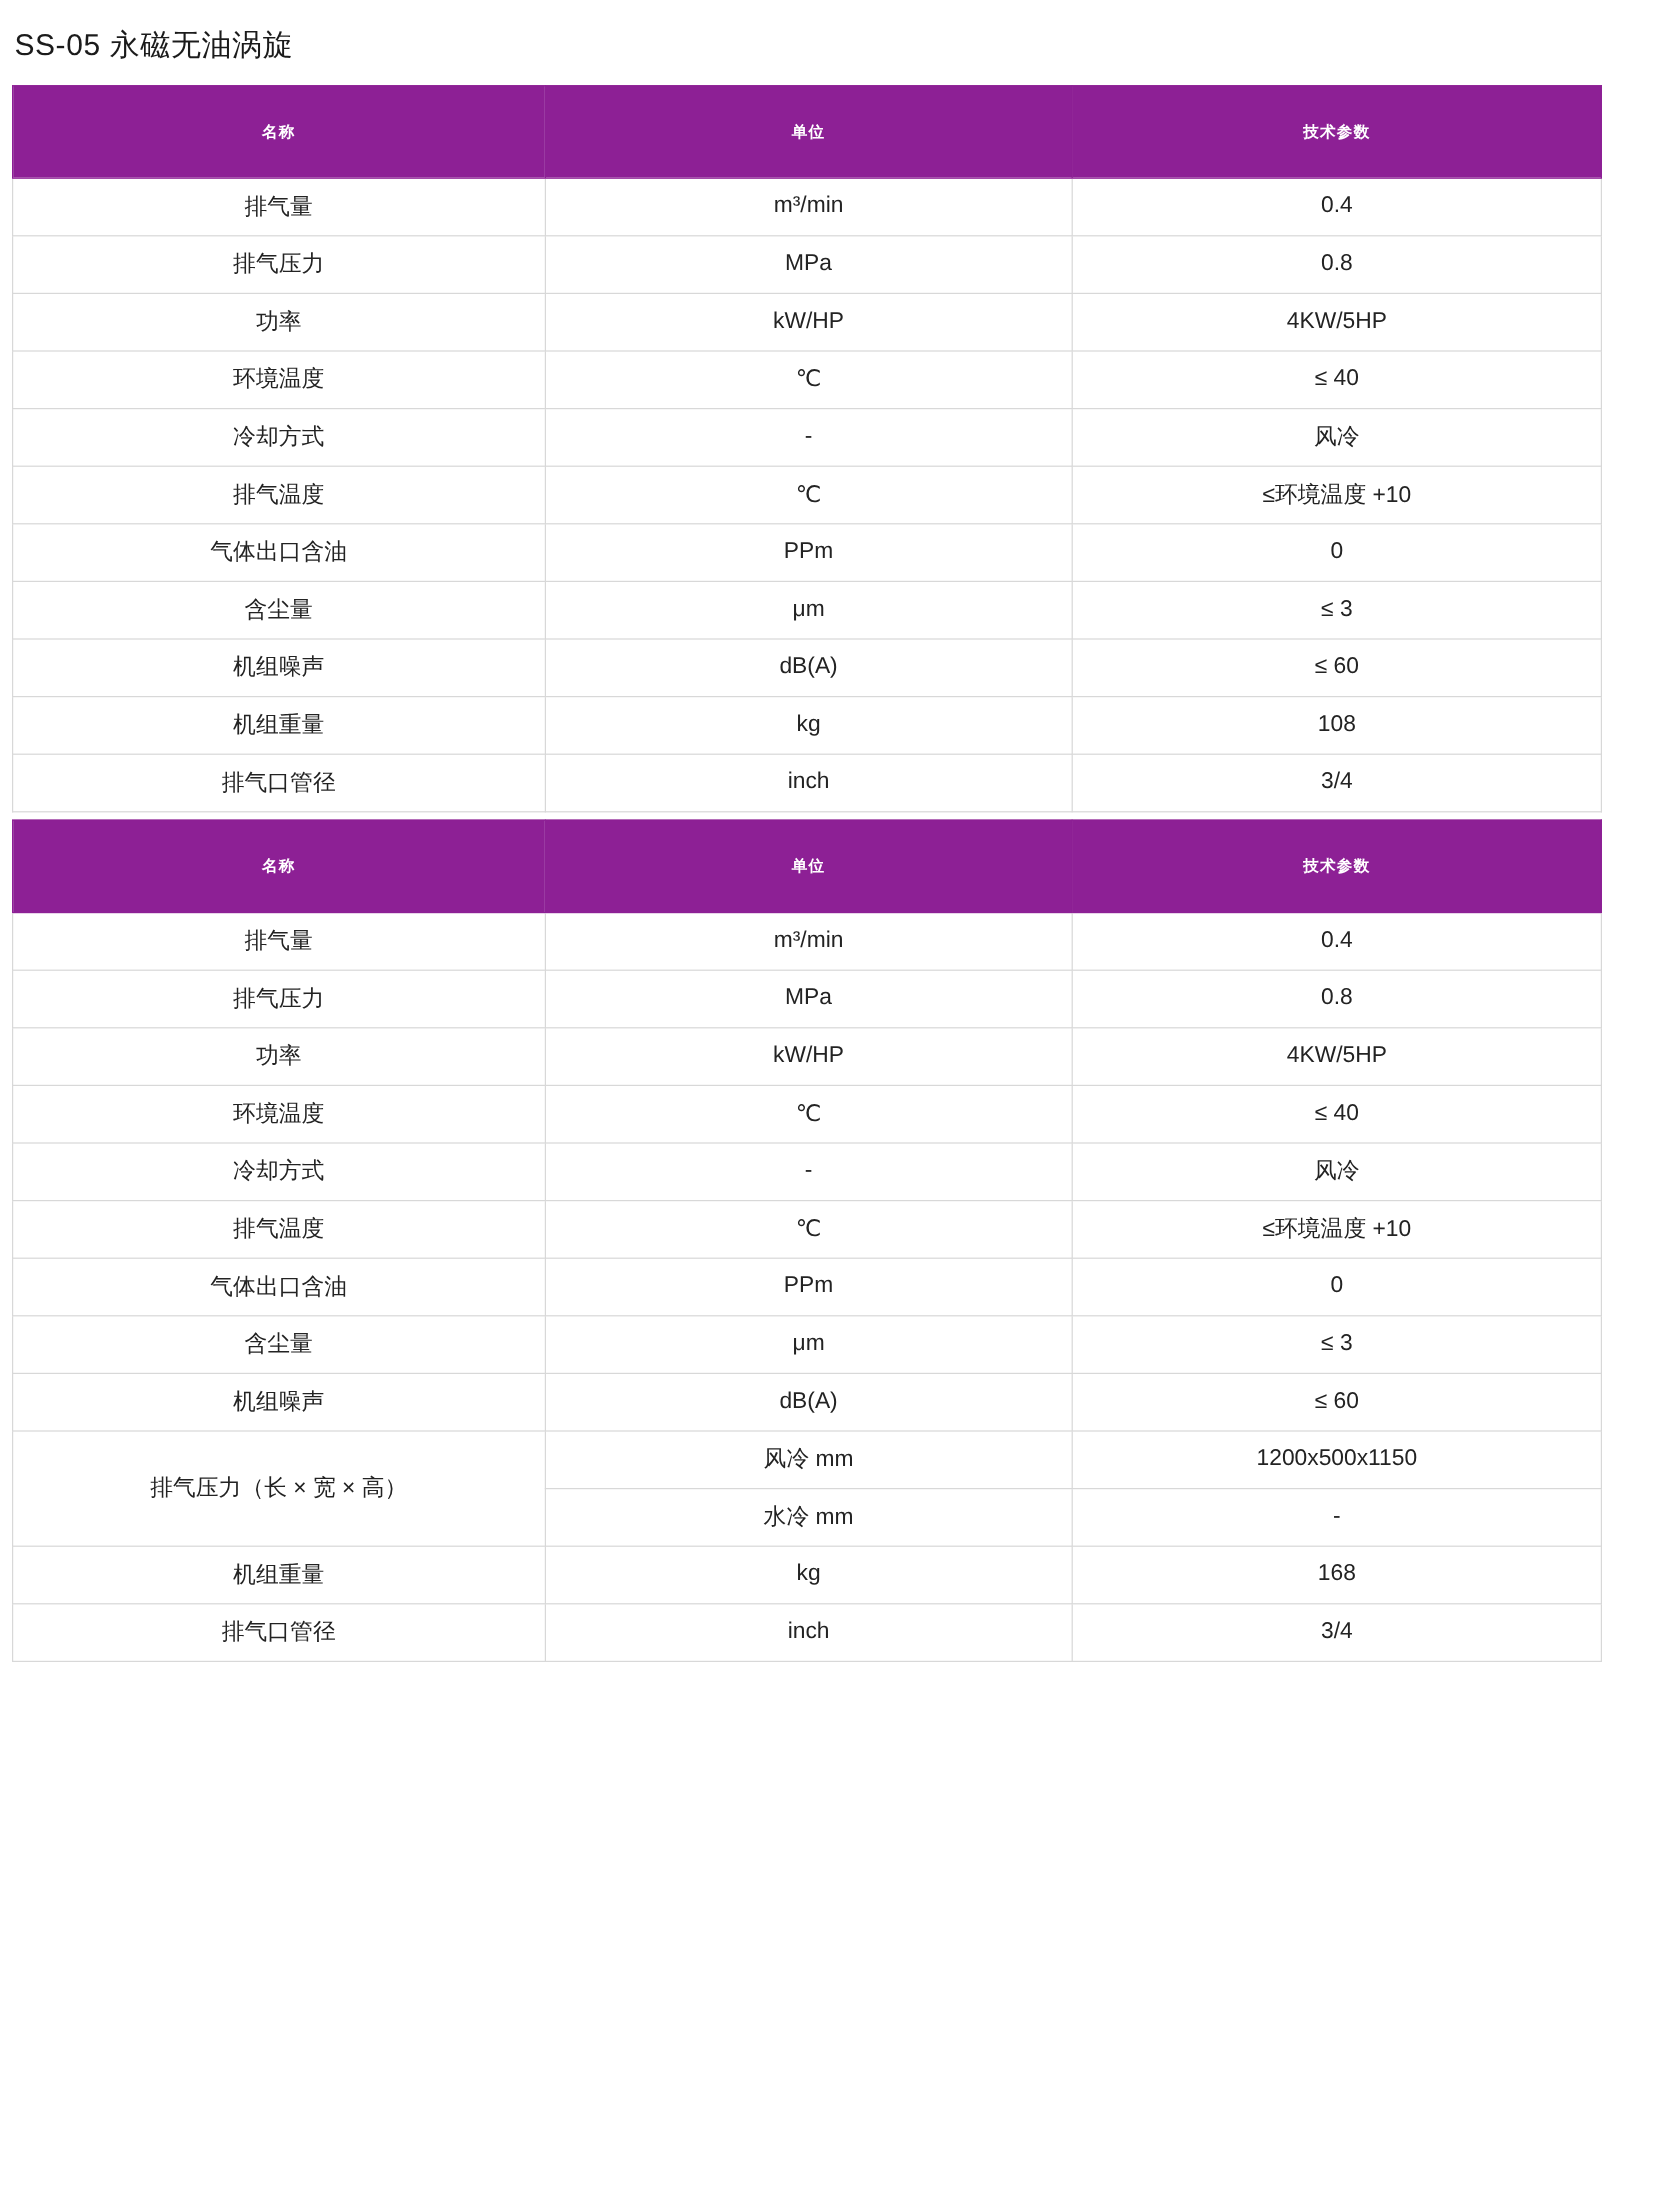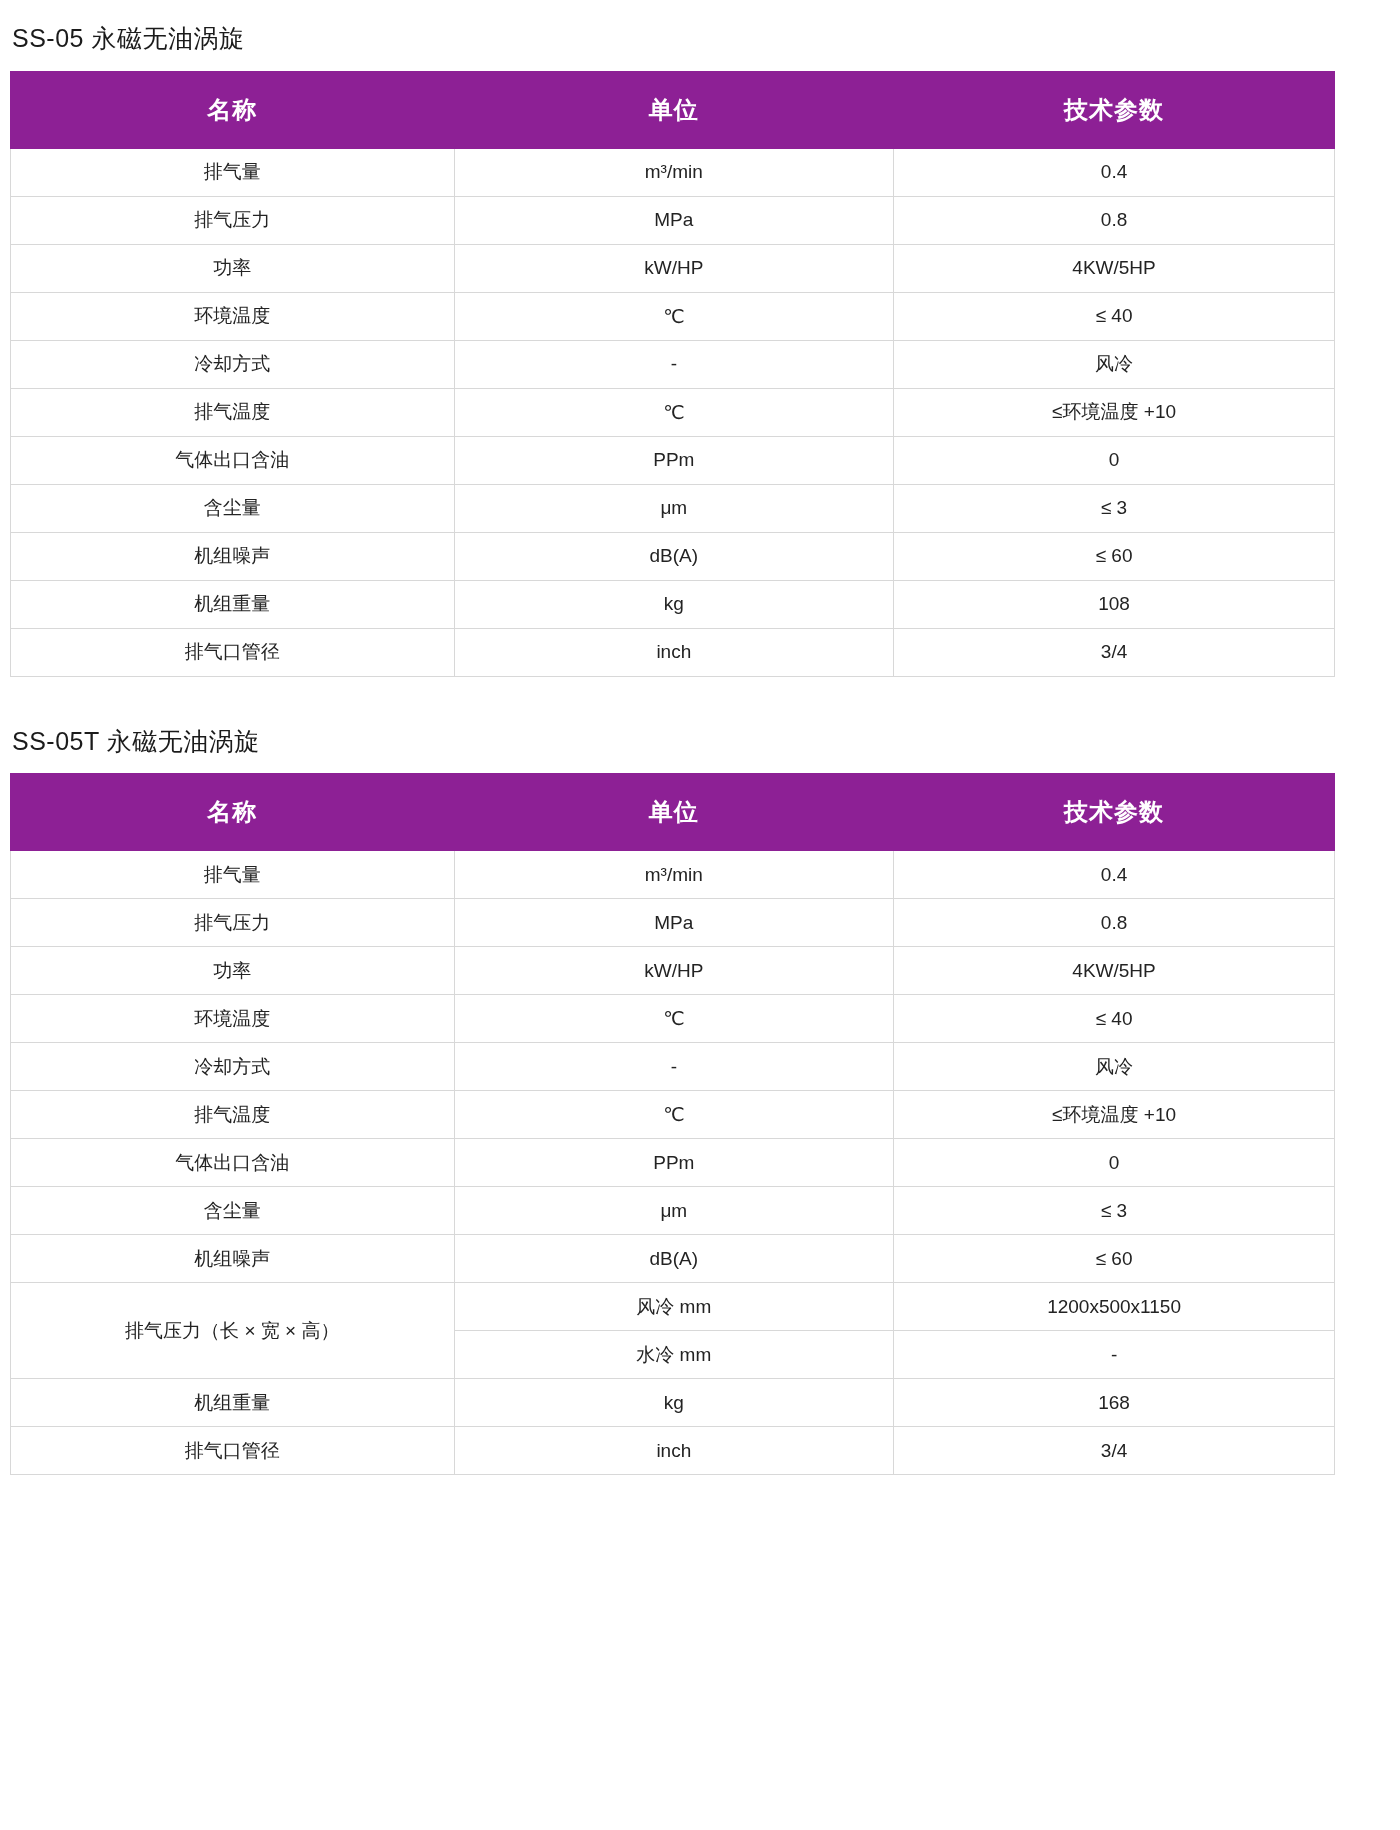--- a/index.html
+++ b/index.html
@@ -36,21 +36,21 @@
     border-collapse: collapse;
     width: 100%;
     table-layout: fixed;
   }
   table.spec col.c1 { width: 33.5%; }
   table.spec col.c2 { width: 33.2%; }
   table.spec col.c3 { width: 33.3%; }
   table.spec th {
     background: #8d2095;
     color: #ffffff;
-    font-size: 24px;
+    font-size: 13px;
     font-weight: bold;
     height: 74px;
     border: 1px solid #8d2095;
     text-align: center;
     vertical-align: middle;
     letter-spacing: 1px;
     margin-top: 12px;
   }
   table.spec td {
     border: 1px solid #d8d8d8;
@@ -141,21 +141,20 @@
         <tr>
           <td>排气口管径</td>
           <td>inch</td>
           <td>3/4</td>
         </tr>
       </tbody>
     </table>
   </div>
 
   <div class="section">
-    <h2 class="section-title second">SS-05T 永磁无油涡旋</h2>
     <table class="spec">
       <colgroup>
           <col class="c1">
           <col class="c2">
           <col class="c3">
         </colgroup>
       <thead>
         <tr>
           <th>名称</th>
           <th>单位</th>

